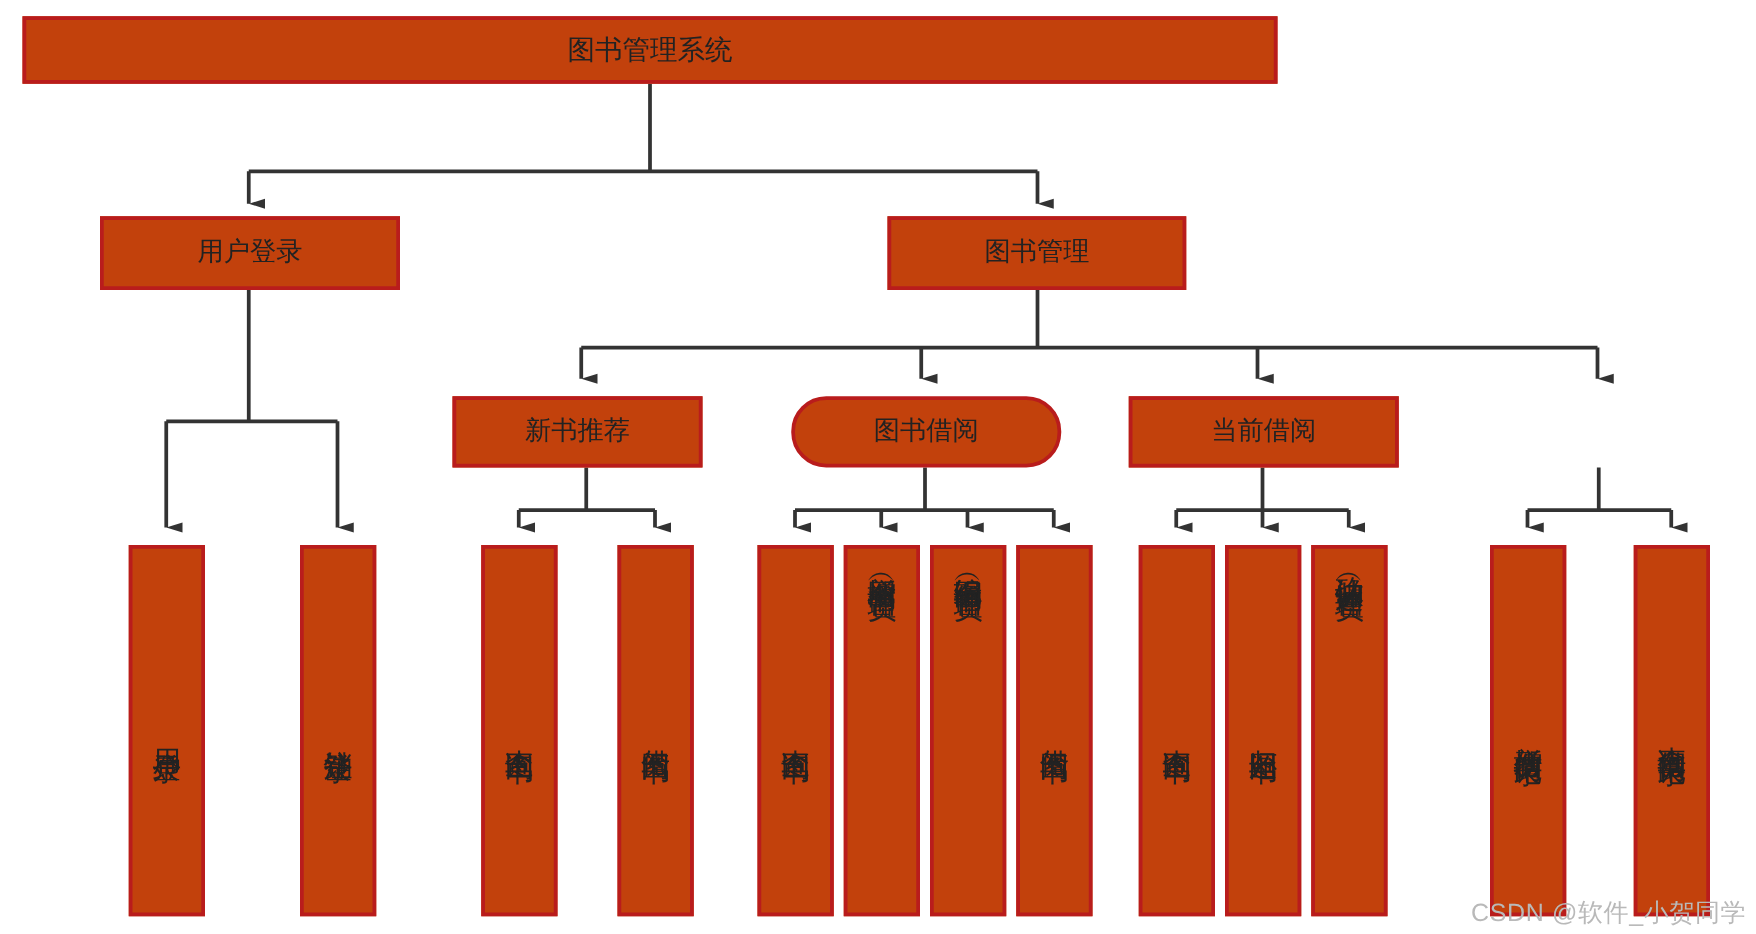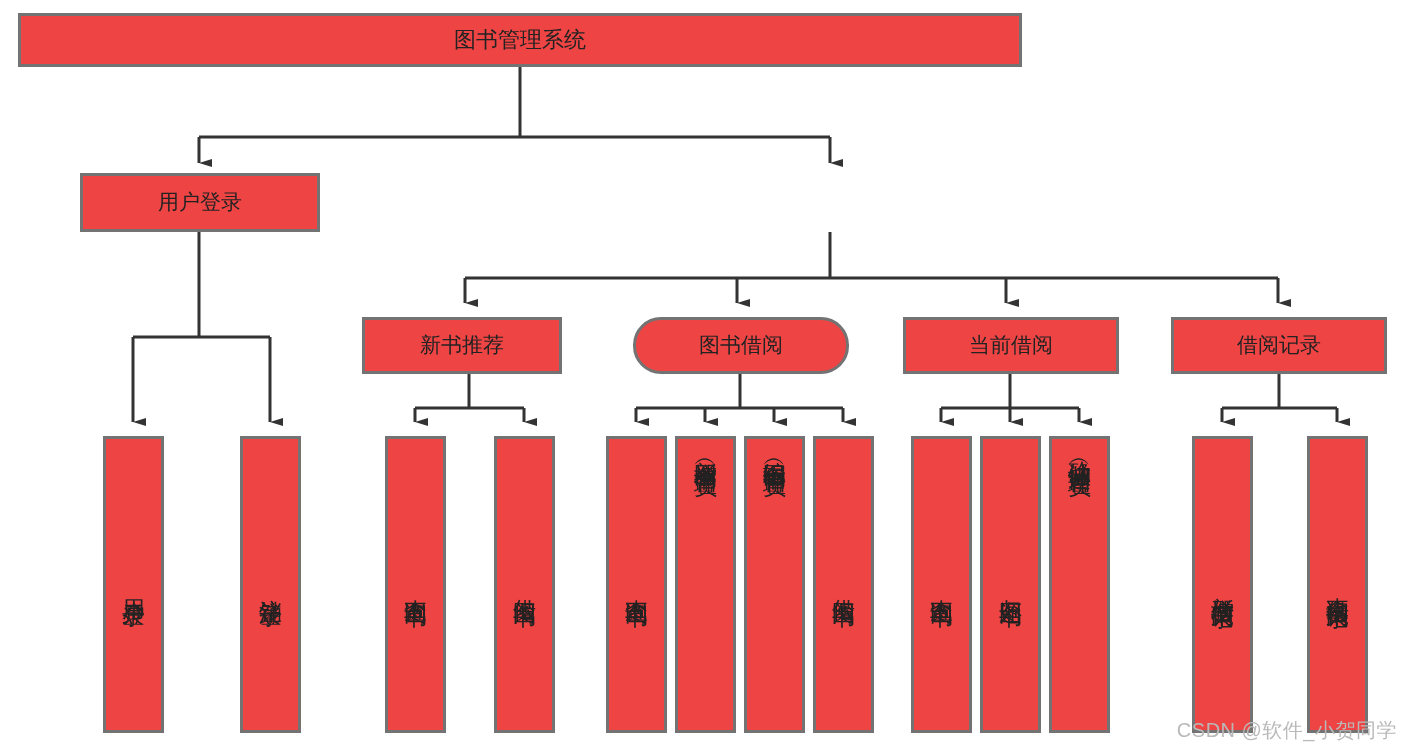--- a/index.html
+++ b/index.html
@@ -20,22 +20,22 @@
   #diagram-svg {
     position: absolute;
     left: 0;
     top: 0;
     width: 1405px;
     height: 747px;
   }
   .node-box {
     position: absolute;
     box-sizing: border-box;
-    border: 3px solid #737373;
-    background: #ef4444;
+    border: 3px solid #b91c1c;
+    background: #c2410c;
     display: flex;
     align-items: center;
     justify-content: center;
     overflow: hidden;
   }
   .node-label {
     color: #222222;
     line-height: 1.05;
     white-space: nowrap;
   }
@@ -126,32 +126,32 @@
     <line x1="1337" y1="408" x2="1337" y2="422" stroke="#333333" stroke-width="3" marker-end="url(#arrowdown)"></line>
   </svg>
 
   <div class="node-box h-node" id="node-root" style="left:18px; top:13px; width:1004px; height:54px;">
     <span class="node-label">图书管理系统</span>
   </div>
 
   <div class="node-box h-node" style="left:80px; top:173px; width:240px; height:59px;">
     <span class="node-label">用户登录</span>
   </div>
+  <div class="node-box h-node" style="left:710px; top:173px; width:239px; height:59px;">
+    <span class="node-label">图书管理</span>
+  </div>
 
   <div class="node-box h-node" style="left:362px; top:317px; width:200px; height:57px;">
     <span class="node-label">新书推荐</span>
   </div>
   <div class="node-box h-node" style="left:633px; top:317px; width:216px; height:57px;border-radius:28px;">
     <span class="node-label">图书借阅</span>
   </div>
   <div class="node-box h-node" style="left:903px; top:317px; width:216px; height:57px;">
     <span class="node-label">当前借阅</span>
-  </div>
-  <div class="node-box h-node" style="left:1171px; top:317px; width:216px; height:57px;">
-    <span class="node-label">借阅记录</span>
   </div>
 
   <div class="node-box v-node center-text" style="left:103px; top:436px; width:61px; height:297px;">
     <span class="node-label">用户登录</span>
   </div>
   <div class="node-box v-node center-text" style="left:240px; top:436px; width:61px; height:297px;">
     <span class="node-label">注销登录</span>
   </div>
 
   <div class="node-box v-node center-text" style="left:385px; top:436px; width:61px; height:297px;">

